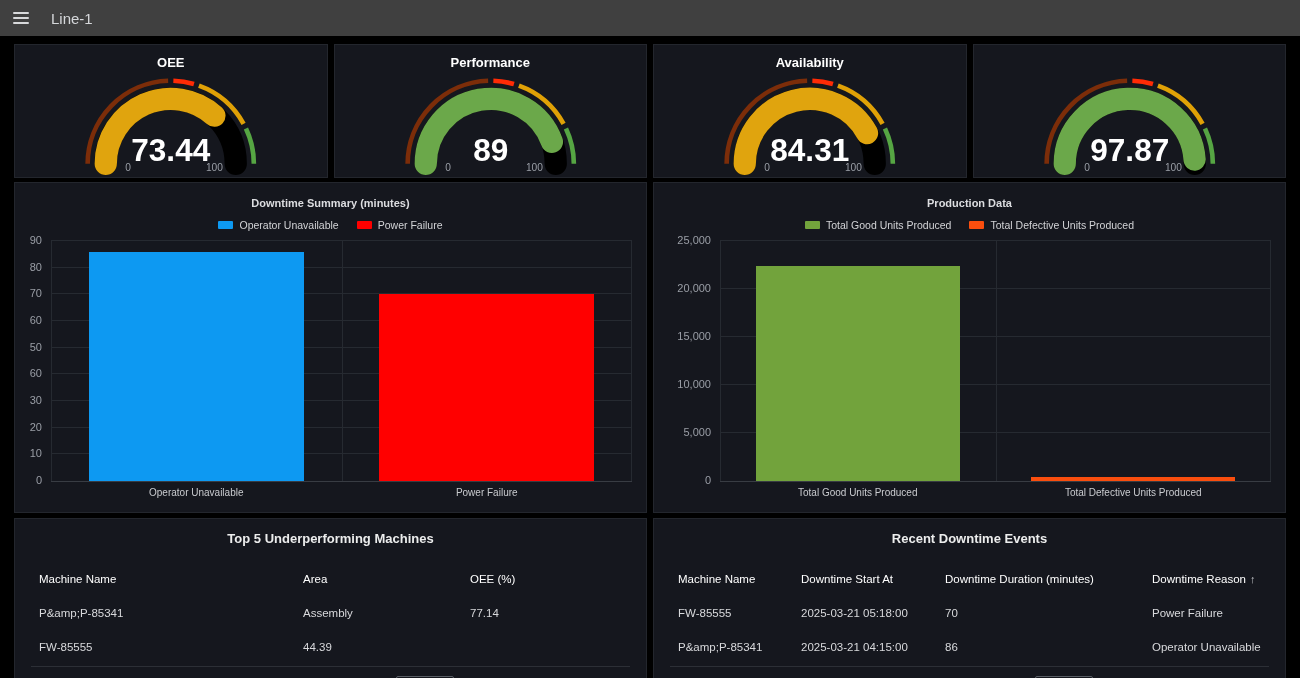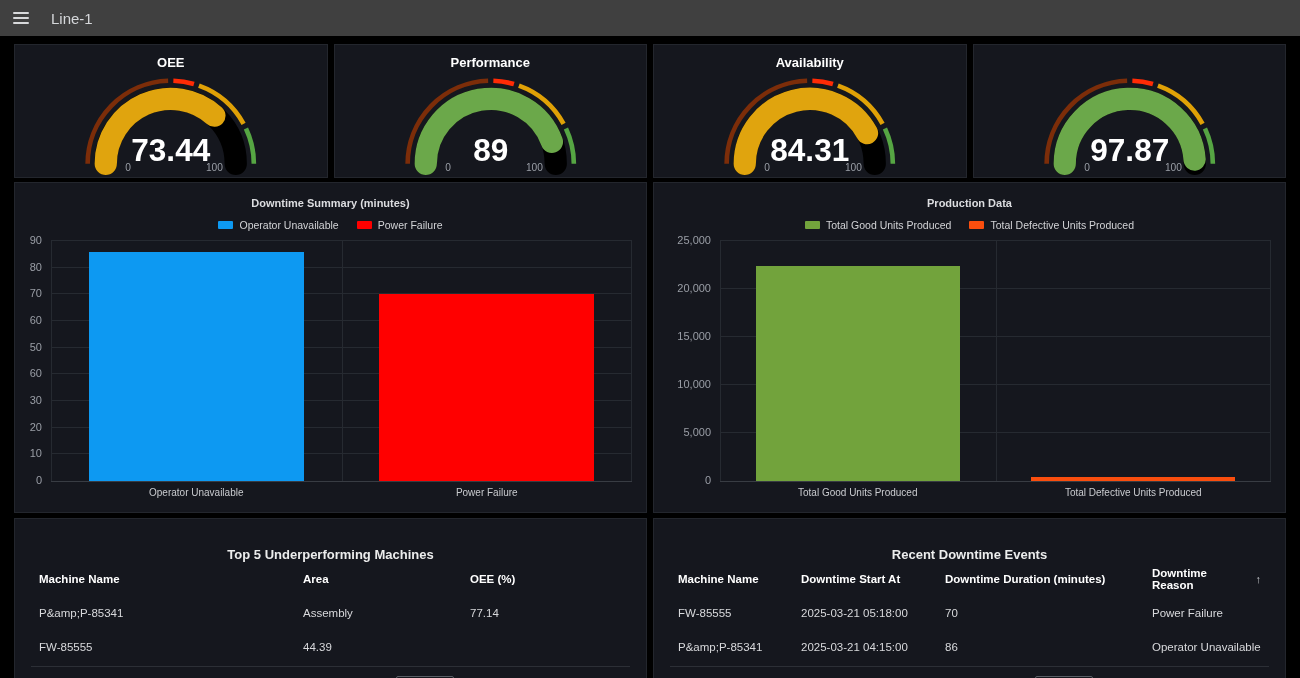--- a/index.html
+++ b/index.html
@@ -26,26 +26,26 @@
   .plot{position:absolute;top:0;height:240px;right:0;border-bottom:1px solid #383c43;}
   .gut-sm .plot,.gut-sm .xaxis{left:36px;}
   .gut-lg .plot,.gut-lg .xaxis{left:66px;}
   .xaxis{position:absolute;top:246px;right:0;height:16px;}
   .gl-h{position:absolute;left:0;right:0;height:1px;background:#262a31;}
   .gl-v{position:absolute;top:0;bottom:0;width:1px;background:#262a31;}
   .ytick{position:absolute;right:calc(100% + 9px);font-size:11px;color:#9a9ea6;white-space:nowrap;}
   .xtick{position:absolute;top:0;width:50%;text-align:center;font-size:10px;color:#c9cbcf;}
   .bar{position:absolute;bottom:0;}
   
-  .table-title{position:absolute;top:28px;width:100%;text-align:center;font-size:13px;font-weight:bold;color:#eceded;}
+  .table-title{position:absolute;top:12px;width:100%;text-align:center;font-size:13px;font-weight:bold;color:#eceded;}
   .tbl{display:grid;padding:0 24px;position:absolute;top:43px;left:0;right:0;}
   .t3{grid-template-columns:264px 167px 1fr;}
   .t4{grid-template-columns:123px 144px 207px 1fr;}
   .cell{height:34px;display:flex;align-items:center;font-size:11.5px;color:#d8d9dc;}
-  .hcell{font-weight:bold;color:#ffffff;}
+  .hcell{font-weight:normal;color:#ffffff;}
   .sort-ico{margin-left:4px;color:#c0c2c6;font-size:11px;}
   .table-footer{position:absolute;top:147px;left:16px;right:16px;border-top:1px solid #2c2f36;height:40px;}
   .page-btn{position:absolute;top:9px;left:365px;width:58px;height:22px;border:1px solid #5a5f66;border-radius:2px;background:transparent;}
 </style>
 </head>
 <body>
 
 <header class="topbar">
   <button class="menu-btn">
       <span></span>

